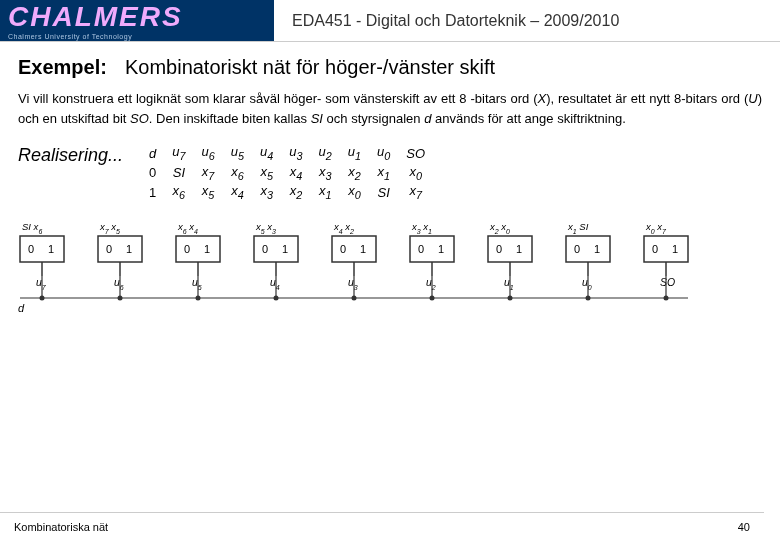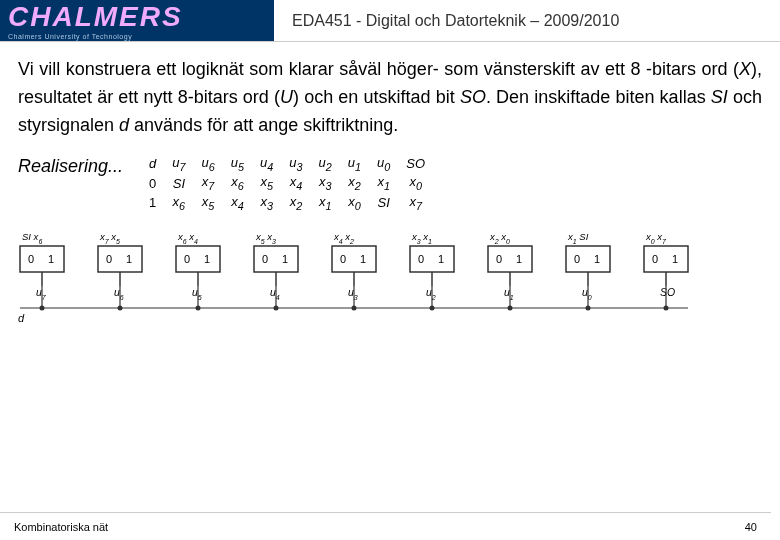--- a/index.html
+++ b/index.html
@@ -64,21 +64,21 @@
       font-size: 20px;
       font-weight: bold;
     }
     #page-title {
       font-size: 20px;
       font-weight: normal;
     }
 
     
     #description {
-      font-size: 18px;
+      font-size: 13px;
       line-height: 1.55;
       margin-bottom: 14px;
       text-align: justify;
     }
     #description em {
       font-style: italic;
     }
 
     
     #realisering-row {
@@ -95,21 +95,21 @@
     }
     .mux-val {
       font-size: 11px;
     }
 
     
     #footer {
       position: absolute;
       bottom: 0;
       left: 0;
-      right: 9px;
+      right: 16px;
       height: 28px;
       border-top: 1px solid #ccc;
       display: flex;
       align-items: center;
       justify-content: space-between;
       padding: 0 14px;
       font-size: 11px;
     }
 
     
@@ -133,20 +133,24 @@
 <div id="header">
   <div id="logo-area">
     <div id="logo-text">CHALMERS</div>
     <div id="logo-sub">Chalmers University of Technology</div>
   </div>
   <div id="header-title">EDA451 - Digital och Datorteknik – 2009/2010</div>
 </div>
 
 <div id="main">
 
+  <div id="page-title-row">
+    <span id="example-label">Exempel:</span>
+    <span id="page-title">Kombinatoriskt nät för höger-/vänster skift</span>
+  </div>
 
   <div id="description">
     Vi vill konstruera ett logiknät som klarar såväl höger- som vänsterskift av ett 8
     -bitars ord (<em>X</em>), resultatet är ett nytt 8-bitars ord (<em>U</em>) och en utskiftad bit <em>SO</em>.
     Den inskiftade biten kallas <em>SI</em> och styrsignalen <em>d</em> används för att ange
     skiftriktning.
   </div>
 
   <div id="realisering-row">
     <div id="realisering-label">Realisering...</div>

